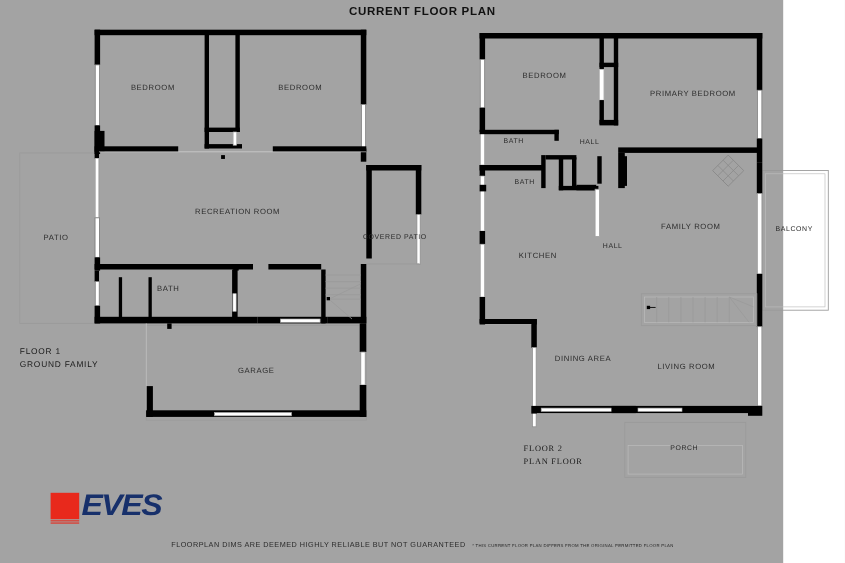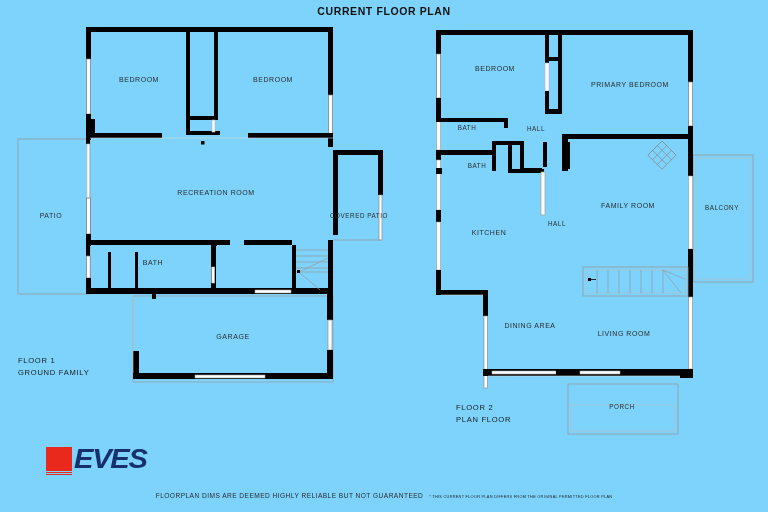--- a/index.html
+++ b/index.html
@@ -10,23 +10,23 @@
   }
   body {
     width: 768px;
     height: 512px;
     font-family: "Liberation Sans", sans-serif;
     overflow: hidden;
     position: relative;
   }
   #page {
     position: relative;
-    width: 768px;
+    width: 712px;
     height: 512px;
-    background: #7dd3fc;
+    background: #a3a3a3;
   }
   
   .page-title {
     position: absolute;
     left: 0;
     top: 5px;
     width: 768px;
     text-align: center;
     font-size: 10.5px;
     font-weight: bold;
@@ -41,30 +41,30 @@
 
   
   .floor-caption {
     position: absolute;
     font-size: 7.6px;
     letter-spacing: 0.7px;
     color: #1a1a1a;
     line-height: 12px;
     white-space: nowrap;
   }
-  #floor1-caption { left: 18px; top: 314px; margin-top: 41px; }
-  #floor2-caption { left: 456px; top: 402px; }
+  #floor1-caption { left: 18px; top: 314px; }
+  #floor2-caption { left: 476px; top: 402px; font-family: Liberation Serif, serif; }
 
   
   .logo {
     position: absolute;
     left: 22px;
     top: 447px;
     display: flex;
-    align-items: flex-start;
+    align-items: flex-end;
     padding-left: 24px;
   }
   .logo-mark {
     width: 26px;
     height: 24px;
     background: #e8291c;
     position: relative;
     margin-right: 2px;
   }
   .logo-mark .mark-lines {

